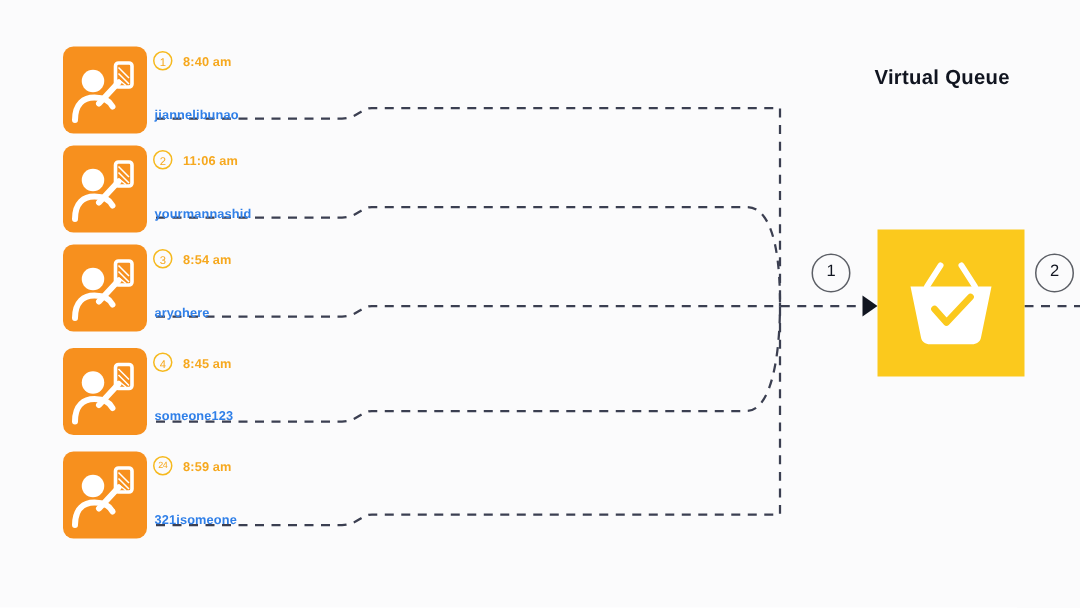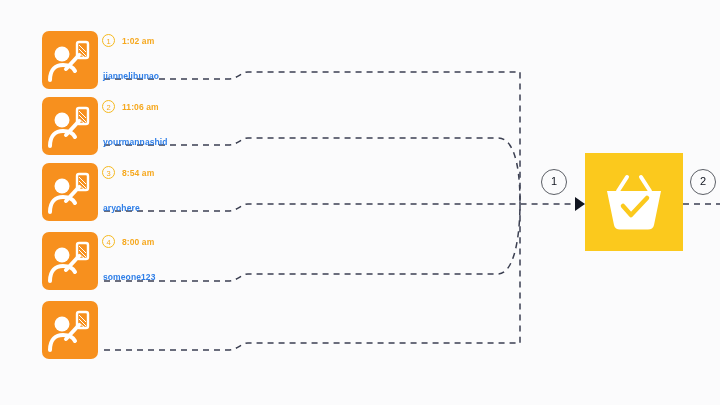--- a/index.html
+++ b/index.html
@@ -162,21 +162,21 @@
         <circle cx="20" cy="23" r="7.5" fill="#ffffff"></circle>
         <path d="M8,49 C8,38 14,34 21,34 C27,34 31,36 33,40" stroke="#ffffff" stroke-width="4" fill="none" stroke-linecap="round"></path>
         <path d="M24,38 L37,24" stroke="#ffffff" stroke-width="4" fill="none" stroke-linecap="round"></path>
         <rect x="35" y="11" width="11" height="16" rx="2" fill="none" stroke="#ffffff" stroke-width="2.4"></rect>
         <path d="M37,14 L44,21 M37,18 L44,25 M37,22 L42,26" stroke="#ffffff" stroke-width="1" fill="none"></path>
       </svg>
     </div>
     <div class="meta">
       <div class="badge-time">
         <div class="num-badge">1</div>
-        <div class="time">1:02 am</div>
+        <div class="time">8:40 am</div>
       </div>
       <div class="username">jiannelibunao</div>
     </div>
   </div>
 
   <div class="row" style="top:97px">
     <div class="avatar-tile">
       <svg width="56" height="58" viewBox="0 0 56 58" xmlns="http://www.w3.org/2000/svg">
         <circle cx="20" cy="23" r="7.5" fill="#ffffff"></circle>
         <path d="M8,49 C8,38 14,34 21,34 C27,34 31,36 33,40" stroke="#ffffff" stroke-width="4" fill="none" stroke-linecap="round"></path>
@@ -219,38 +219,46 @@
         <circle cx="20" cy="23" r="7.5" fill="#ffffff"></circle>
         <path d="M8,49 C8,38 14,34 21,34 C27,34 31,36 33,40" stroke="#ffffff" stroke-width="4" fill="none" stroke-linecap="round"></path>
         <path d="M24,38 L37,24" stroke="#ffffff" stroke-width="4" fill="none" stroke-linecap="round"></path>
         <rect x="35" y="11" width="11" height="16" rx="2" fill="none" stroke="#ffffff" stroke-width="2.4"></rect>
         <path d="M37,14 L44,21 M37,18 L44,25 M37,22 L42,26" stroke="#ffffff" stroke-width="1" fill="none"></path>
       </svg>
     </div>
     <div class="meta">
       <div class="badge-time">
         <div class="num-badge">4</div>
-        <div class="time">8:00 am</div>
+        <div class="time">8:45 am</div>
       </div>
       <div class="username">someone123</div>
     </div>
   </div>
 
   <div class="row" style="top:301px">
     <div class="avatar-tile">
       <svg width="56" height="58" viewBox="0 0 56 58" xmlns="http://www.w3.org/2000/svg">
         <circle cx="20" cy="23" r="7.5" fill="#ffffff"></circle>
         <path d="M8,49 C8,38 14,34 21,34 C27,34 31,36 33,40" stroke="#ffffff" stroke-width="4" fill="none" stroke-linecap="round"></path>
         <path d="M24,38 L37,24" stroke="#ffffff" stroke-width="4" fill="none" stroke-linecap="round"></path>
         <rect x="35" y="11" width="11" height="16" rx="2" fill="none" stroke="#ffffff" stroke-width="2.4"></rect>
         <path d="M37,14 L44,21 M37,18 L44,25 M37,22 L42,26" stroke="#ffffff" stroke-width="1" fill="none"></path>
       </svg>
     </div>
-  </div>
-
+    <div class="meta">
+      <div class="badge-time">
+        <div class="num-badge wide">24</div>
+        <div class="time">8:59 am</div>
+      </div>
+      <div class="username">321isomeone</div>
+    </div>
+  </div>
+
+  <div class="title">Virtual Queue</div>
 
   <div class="hub-tile">
     <svg width="98" height="98" viewBox="0 0 98 98" xmlns="http://www.w3.org/2000/svg">
       <path d="M33,38 L42,24" stroke="#ffffff" stroke-width="4" stroke-linecap="round" fill="none"></path>
       <path d="M65,38 L56,24" stroke="#ffffff" stroke-width="4" stroke-linecap="round" fill="none"></path>
       <path d="M22,38 L76,38 L69,72 C68.5,75 66,76.5 63,76.5 L35,76.5
                C32,76.5 29.5,75 29,72 Z" fill="#ffffff"></path>
       <path d="M38,53 L46,62 L62,45" stroke="#fbc91d" stroke-width="4.5" fill="none" stroke-linecap="round" stroke-linejoin="round"></path>
     </svg>
   </div>

